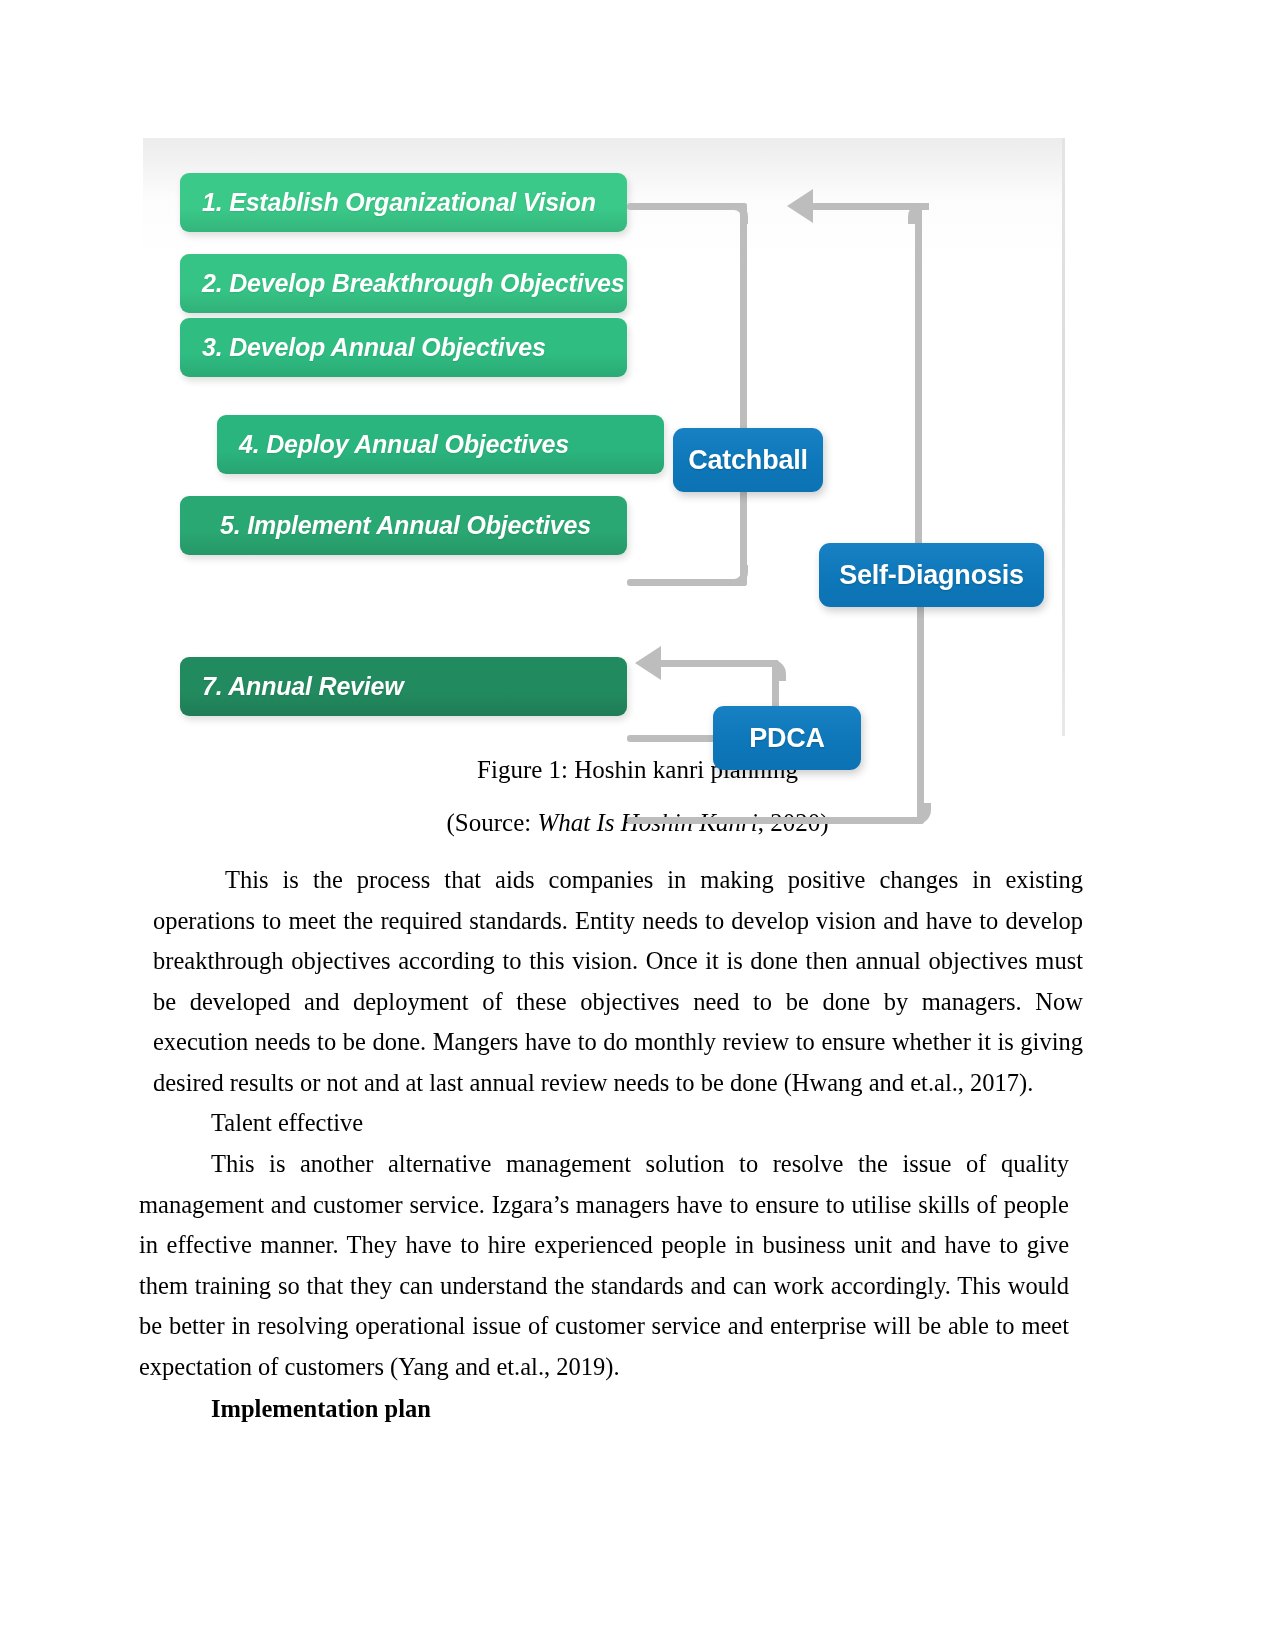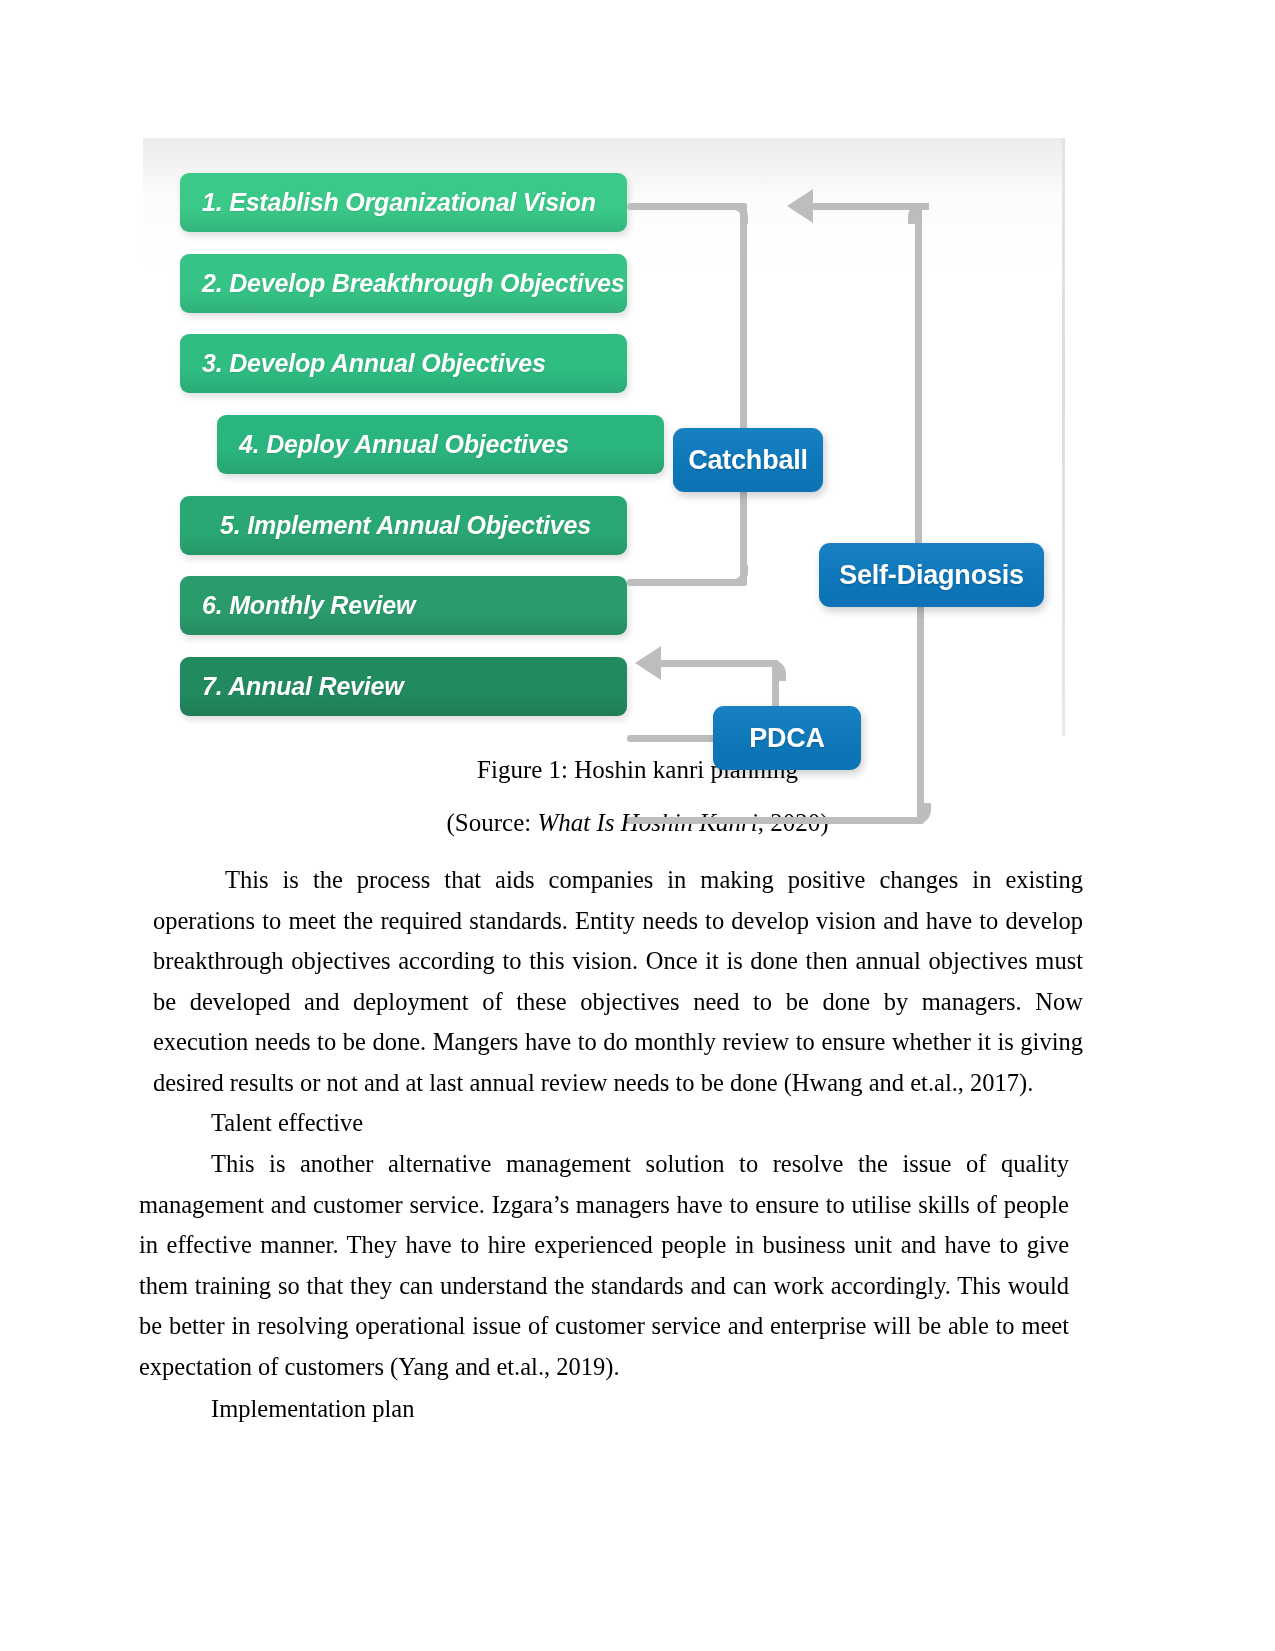--- a/index.html
+++ b/index.html
@@ -149,21 +149,21 @@
   }
   .subhead {
     margin: 0;
     text-indent: 0;
     font-size: 24.5px;
     line-height: 40.5px;
   }
   .subhead-bold {
     margin: 0;
     text-indent: 0;
-    font-weight: normal;
+    font-weight: bold;
     font-size: 24.5px;
     line-height: 40.5px;
   }
   #para-1   { top: 860px; margin-left: 14px; }
   #head-tal { top: 1103px; }
   #para-2   { top: 1144px; }
   #head-imp { top: 1389px; }
 </style>
 </head>
 <body>
@@ -207,32 +207,29 @@
     <div class="corner" style="left:765px; top:65px; width:14px; height:14px; border-right:none; border-bottom:none; border-top-left-radius:14px; border-color:#bdbdbd;"></div>
     <div class="corner" style="left:622px; top:522px; width:14px; height:14px; border-left:none; border-bottom:none; border-top-right-radius:14px; border-color:#bdbdbd;"></div>
     <div class="corner" style="left:767px; top:665px; width:14px; height:14px; border-top:none; border-left:none; border-bottom-right-radius:14px; border-color:#bdbdbd;"></div>
 
     <div class="step" style="top: 35px; background: linear-gradient(rgb(58, 201, 137) 0%, rgb(58, 201, 137) 60%, rgb(52, 181, 123) 100%);">
       <span>1. Establish Organizational Vision</span>
     </div>
     <div class="step" style="top: 116px; background: linear-gradient(rgb(54, 196, 134) 0%, rgb(54, 196, 134) 60%, rgb(49, 176, 121) 100%); align-items: center;">
       <span>2. Develop Breakthrough Objectives</span>
     </div>
-    <div class="step" style="top: 196px; background: linear-gradient(rgb(47, 189, 130) 0%, rgb(47, 189, 130) 60%, rgb(42, 170, 117) 100%);">
+    <div class="step" style="top: 180px; background: linear-gradient(rgb(47, 189, 130) 0%, rgb(47, 189, 130) 60%, rgb(42, 170, 117) 100%);">
       <span>3. Develop Annual Objectives</span>
     </div>
     <div class="step" style="top: 277px; background: linear-gradient(rgb(43, 181, 126) 0%, rgb(43, 181, 126) 60%, rgb(39, 163, 113) 100%); margin-left: 37px;">
       <span>4. Deploy Annual Objectives</span>
     </div>
     <div class="step" style="top: 358px; background: linear-gradient(rgb(42, 168, 115) 0%, rgb(42, 168, 115) 60%, rgb(38, 151, 104) 100%); padding-left: 40px;">
       <span>5. Implement Annual Objectives</span>
     </div>
-    <div class="step" style="top: 438px; background: linear-gradient(rgb(42, 156, 108) 0%, rgb(42, 156, 108) 60%, rgb(38, 140, 97) 100%);">
-      <span>6. Monthly Review</span>
-    </div>
     <div class="step" style="top: 519px; background: linear-gradient(rgb(34, 138, 95) 0%, rgb(34, 138, 95) 60%, rgb(31, 124, 86) 100%);">
       <span>7. Annual Review</span>
     </div>
 
     <div class="bluebox" id="box-catchball">
       <span>Catchball</span>
     </div>
     <div class="bluebox" id="box-selfdiag">
       <span>Self-Diagnosis</span>
     </div>

